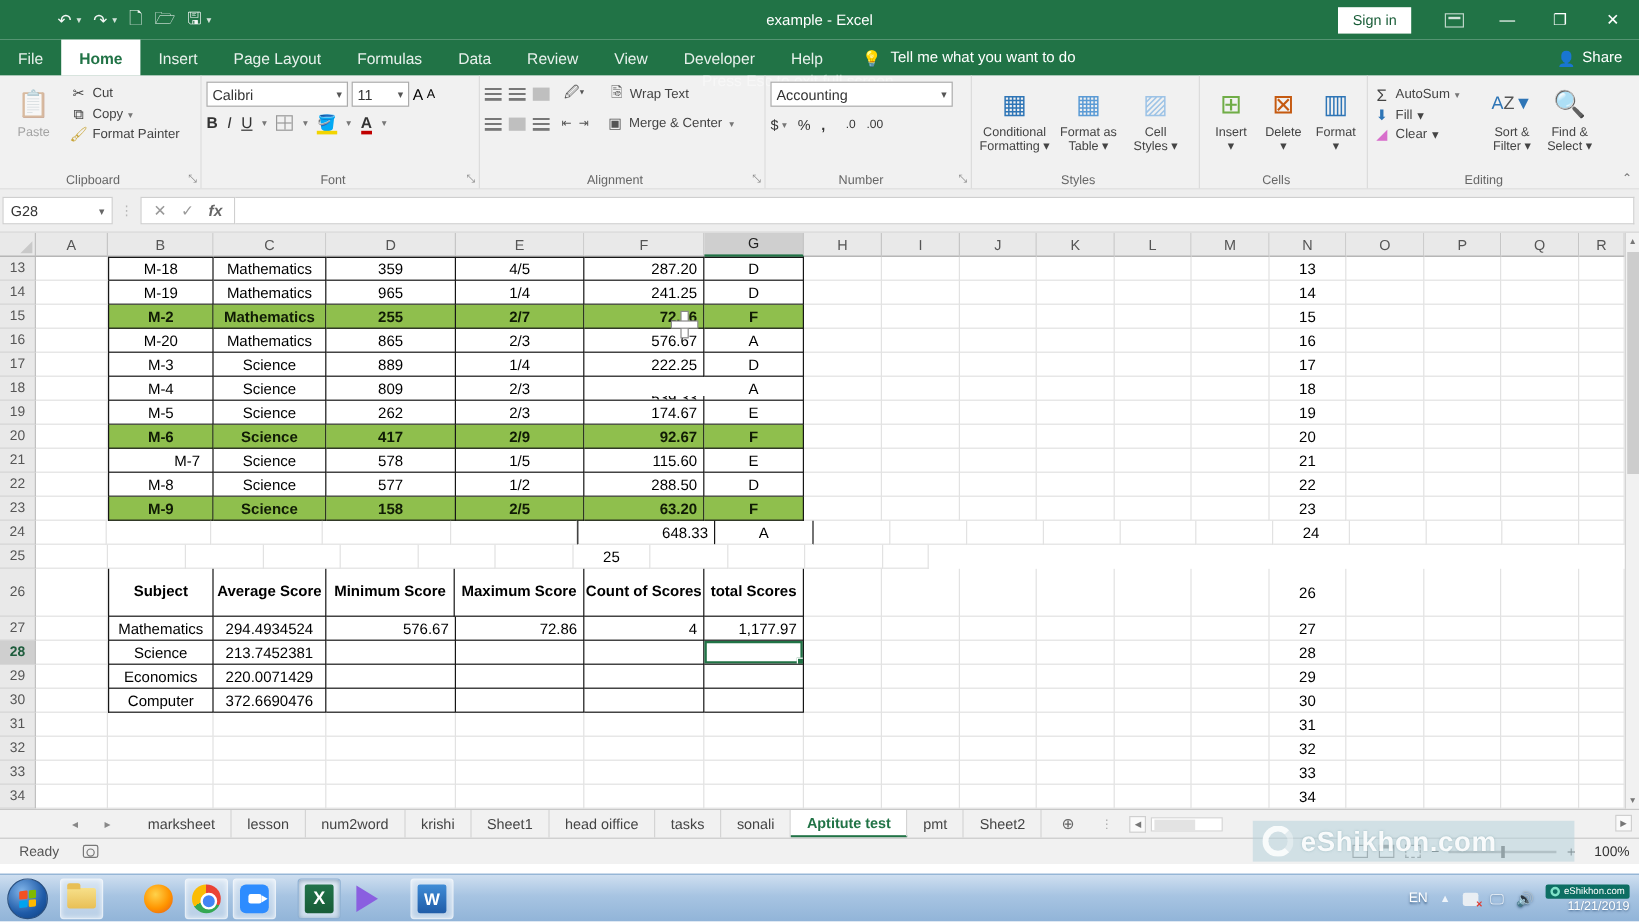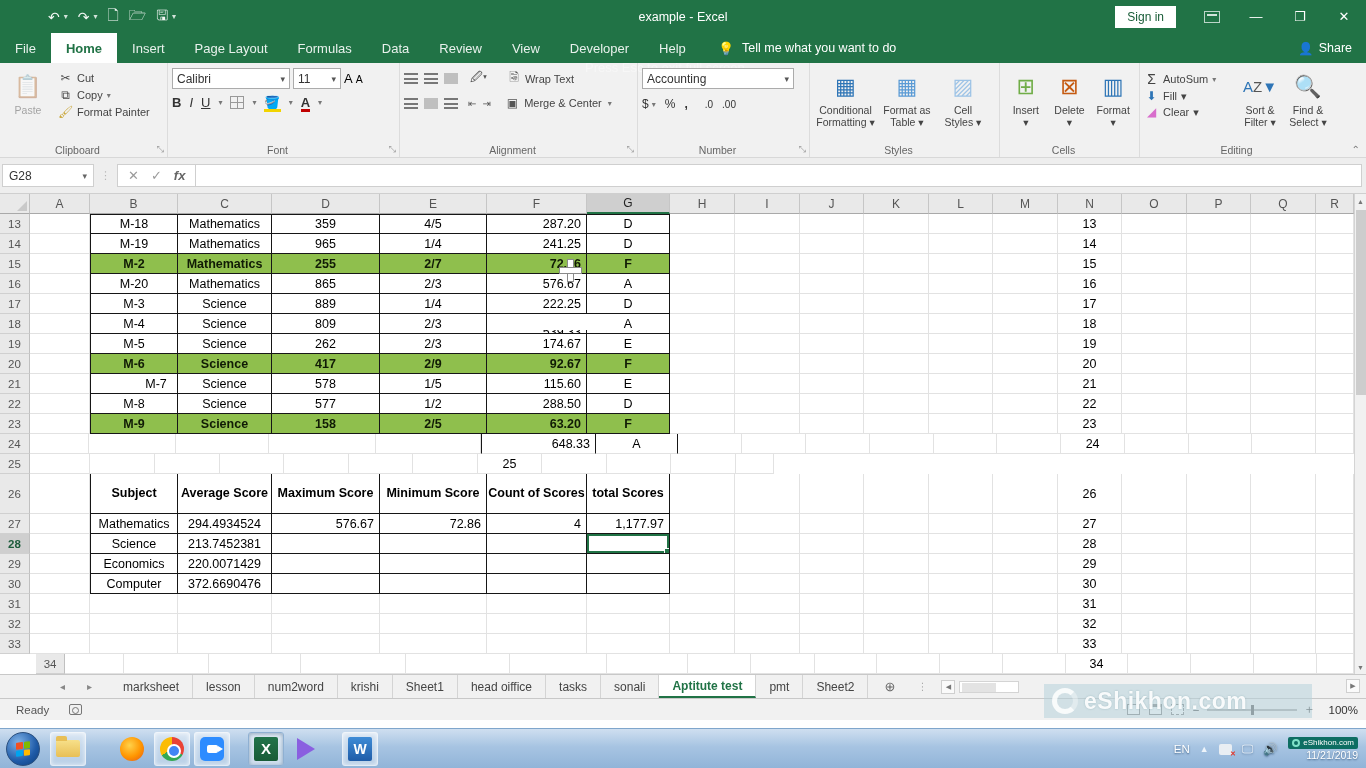--- a/index.html
+++ b/index.html
@@ -659,22 +659,22 @@
           <div class="g-cell" style="width: 65px;"></div>
           <div class="g-cell" style="width: 64px;"></div>
           <div class="g-cell" style="width: 65px;"></div>
           <div class="g-cell" style="width: 38px;"></div>
         </div>
         <div class="g-row" style="height: 40px;">
           <div class="rn">26</div>
           <div class="g-cell" style="width: 60px;"></div>
           <div class="g-cell boxed hdr bl" style="width: 88px;">Subject</div>
           <div class="g-cell boxed hdr" style="width: 94px;">Average Score</div>
+          <div class="g-cell boxed hdr" style="width: 107px;">Minimum Score</div>
           <div class="g-cell boxed hdr" style="width: 108px;">Maximum Score</div>
-          <div class="g-cell boxed hdr" style="width: 107px;">Minimum Score</div>
           <div class="g-cell boxed hdr" style="width: 100px;">Count of Scores</div>
           <div class="g-cell boxed hdr" style="width: 83px;">total Scores</div>
           <div class="g-cell" style="width: 65px;"></div>
           <div class="g-cell" style="width: 65px;"></div>
           <div class="g-cell" style="width: 64px;"></div>
           <div class="g-cell" style="width: 65px;"></div>
           <div class="g-cell" style="width: 64px;"></div>
           <div class="g-cell" style="width: 65px;"></div>
           <div class="g-cell" style="width: 64px;">26</div>
           <div class="g-cell" style="width: 65px;"></div>
@@ -822,21 +822,21 @@
           <div class="g-cell" style="width: 64px;"></div>
           <div class="g-cell" style="width: 65px;"></div>
           <div class="g-cell" style="width: 64px;"></div>
           <div class="g-cell" style="width: 65px;"></div>
           <div class="g-cell" style="width: 64px;">33</div>
           <div class="g-cell" style="width: 65px;"></div>
           <div class="g-cell" style="width: 64px;"></div>
           <div class="g-cell" style="width: 65px;"></div>
           <div class="g-cell" style="width: 38px;"></div>
         </div>
-        <div class="g-row" style="height: 20px; padding-left: 36px;">
+        <div class="g-row" style="height: 20px;">
           <div class="rn">34</div>
           <div class="g-cell" style="width: 60px;"></div>
           <div class="g-cell" style="width: 88px;"></div>
           <div class="g-cell" style="width: 94px;"></div>
           <div class="g-cell" style="width: 108px;"></div>
           <div class="g-cell" style="width: 107px;"></div>
           <div class="g-cell" style="width: 100px;"></div>
           <div class="g-cell" style="width: 83px;"></div>
           <div class="g-cell" style="width: 65px;"></div>
           <div class="g-cell" style="width: 65px;"></div>

